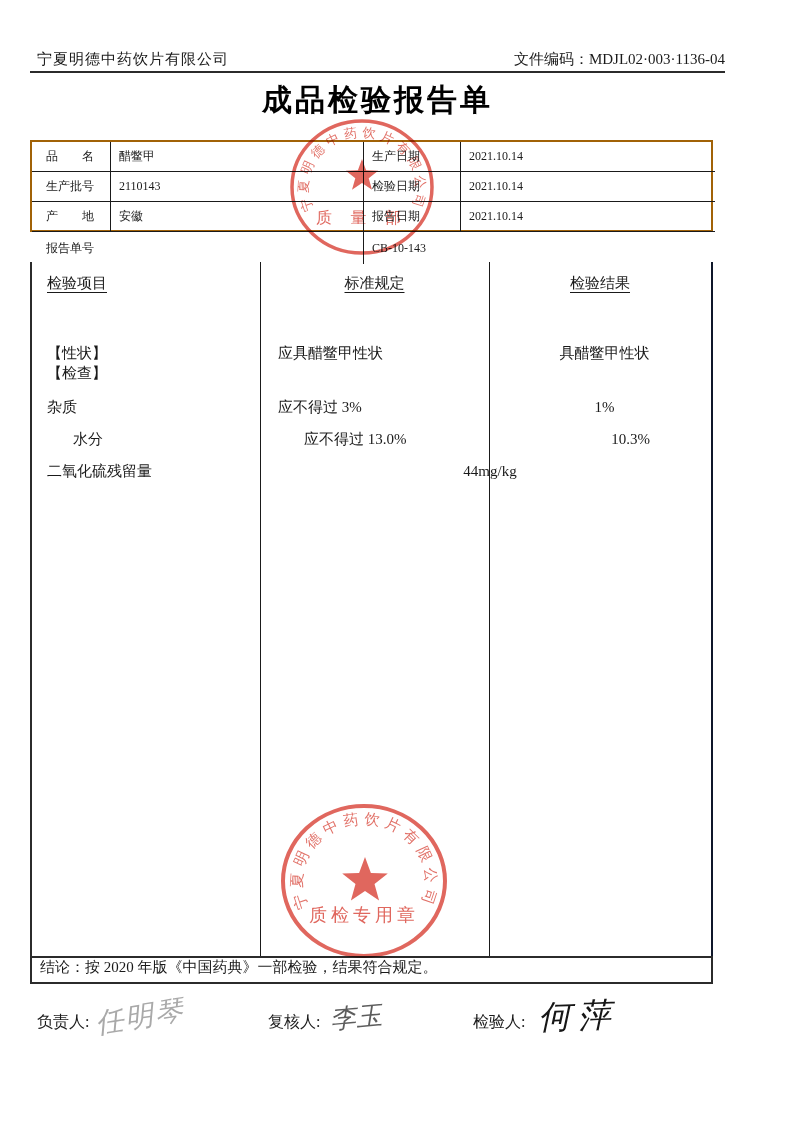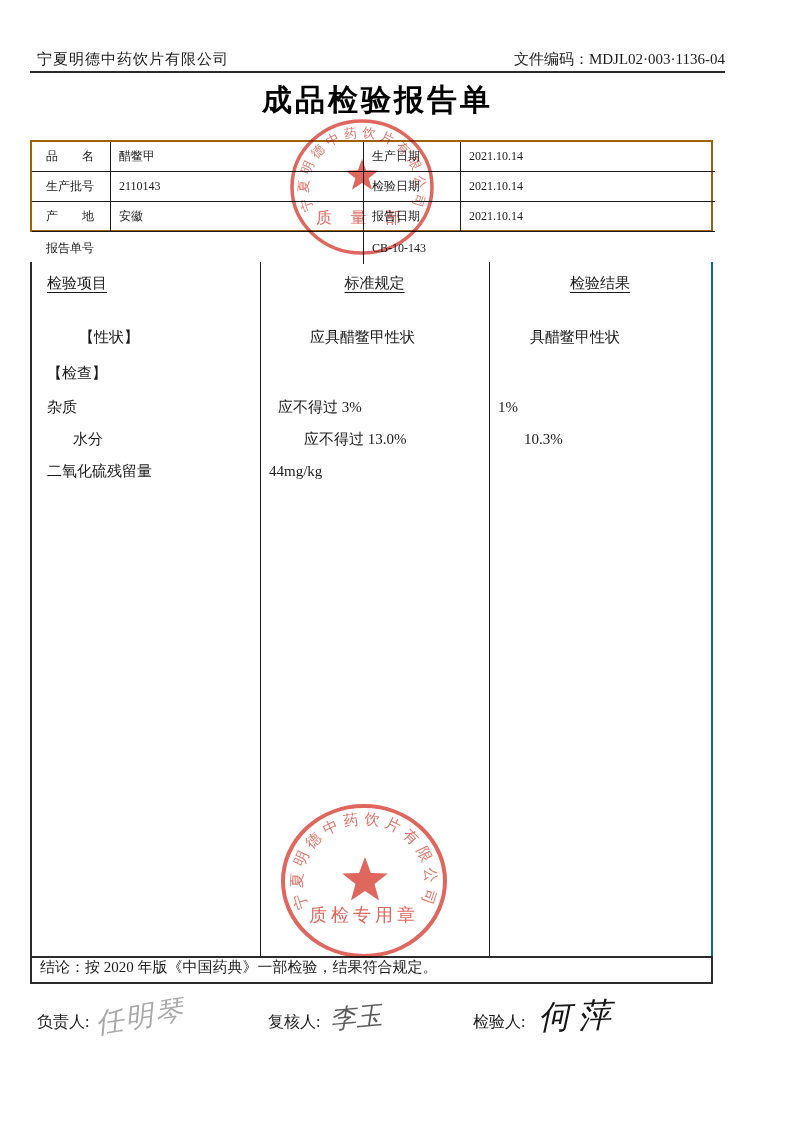--- a/index.html
+++ b/index.html
@@ -23,32 +23,32 @@
   .info .cell{border-right:1px solid #1a1a1a;border-bottom:1px solid #1a1a1a;
         display:flex;align-items:center;box-sizing:border-box;padding-left:8px;
         white-space:nowrap;overflow:hidden;}
   .info .lab{padding-left:14px;}
   .info .lastcol{border-right:none;}
   .info .lastrow{border-bottom:none;}
   .info .span2{grid-column:span 2;}
 
   
   .detail{position:absolute;left:30px;top:262px;width:683px;height:694px;
-          border-left:2px solid #2b2b2b;border-right:2px solid #0369a1;
+          border-left:2px solid #2b2b2b;border-right:2px solid #0f172a;
           box-sizing:border-box;font-size:15px;}
   .vline{position:absolute;top:0;width:1px;height:100%;background:#1a1a1a;}
   .vline.v1{left:228px;} .vline.v2{left:457px;}
   .drow{position:absolute;left:0;width:100%;display:flex;line-height:22px;}
   .drow .c1{width:228px;padding-left:15px;box-sizing:border-box;}
   .drow .c2{width:229px;padding-left:18px;box-sizing:border-box;}
-  .drow .c3{flex:1;padding-left:9px;box-sizing:border-box;}
+  .drow .c3{flex:1;padding-left:9px;box-sizing:border-box;text-align:center;}
   .dhead{top:10px;}
   .dhead span{text-decoration:underline;text-underline-offset:4px;}
   .dhead .c2,.dhead .c3{text-align:center;padding-left:0;}
-  .r0{top:64px;margin-left:32px;} .r1{top:100px;} .r2{top:134px;} .r3{top:166px;margin-left:26px;} .r4{top:198px;}
+  .r0{top:80px;} .r1{top:100px;} .r2{top:134px;} .r3{top:166px;margin-left:26px;} .r4{top:198px;}
 
   
   .conclusion{position:absolute;left:30px;top:956px;width:683px;height:28px;
         border:2px solid #2b2b2b;box-sizing:border-box;font-size:15px;
         display:flex;align-items:flex-start;padding-left:8px;}
 
   
   .sig-label{position:absolute;top:1012px;font-size:16px;}
   .sig{position:absolute;font-style:italic;white-space:nowrap;
        font-family:"DejaVu Sans","Liberation Sans",sans-serif;}

